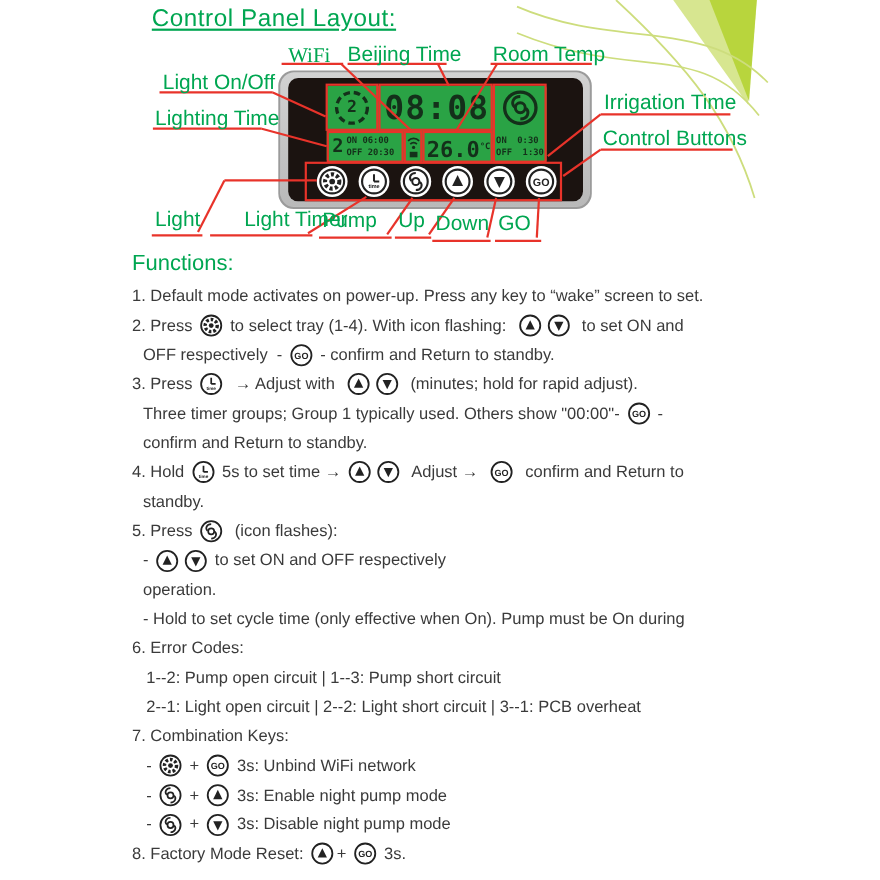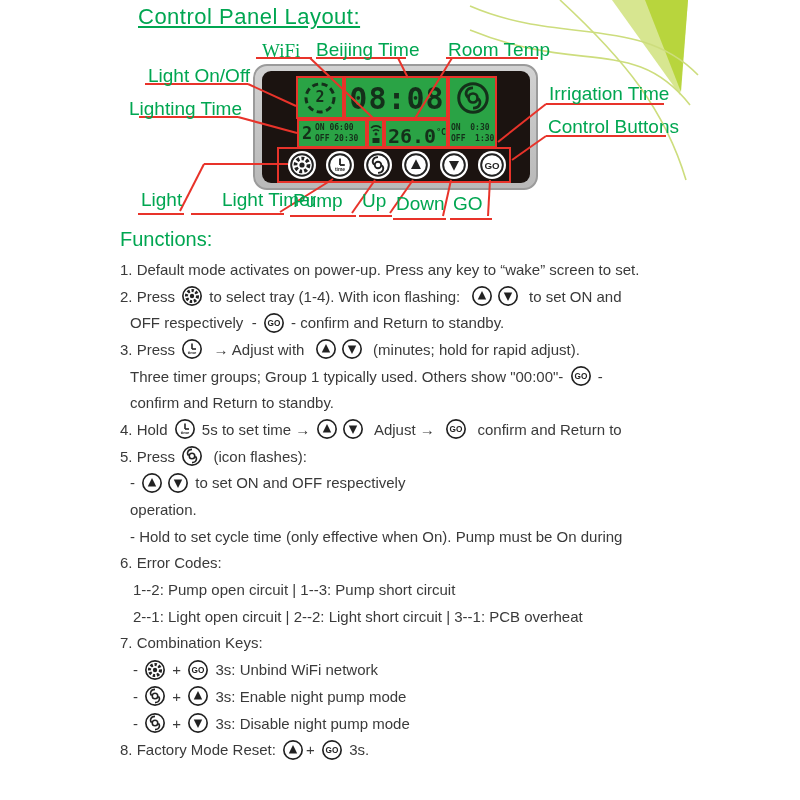--- a/index.html
+++ b/index.html
@@ -172,21 +172,21 @@
   <line class="u" x1="393" y1="219" x2="446" y2="219"></line>
     <line class="u" x1="443" y1="216" x2="451" y2="180"></line>
   <line class="u" x1="450" y1="219" x2="492" y2="219"></line>
     <line class="u" x1="488" y1="216" x2="490" y2="180"></line>
 </svg>
 
 <div class="abs glabel" style="left:262px;top:40px;font-family:Liberation Serif, serif;">WiFi</div>
 <div class="abs glabel" style="left:316px;top:39px;">Beijing Time</div>
 <div class="abs glabel" style="left:448px;top:39px;">Room Temp</div>
 <div class="abs glabel" style="left:148px;top:65px;">Light On/Off</div>
-<div class="abs glabel" style="left:129px;top:98px;">Lighting Time</div>
+<div class="abs glabel" style="left:141px;top:98px;">Lighting Time</div>
 <div class="abs glabel" style="left:549px;top:83px;">Irrigation Time</div>
 <div class="abs glabel" style="left:548px;top:116px;">Control Buttons</div>
 <div class="abs glabel" style="left:141px;top:189px;">Light</div>
 <div class="abs glabel" style="left:194px;top:189px;margin-left:28px;">Light Timer</div>
 <div class="abs glabel" style="left:293px;top:190px;">Pump</div>
 <div class="abs glabel" style="left:362px;top:190px;">Up</div>
 <div class="abs glabel" style="left:396px;top:193px;">Down</div>
 <div class="abs glabel" style="left:453px;top:193px;">GO</div>
 
 <div class="abs fn-head" style="left:120px;top:228px;text-align:center;">Functions:</div>
@@ -232,20 +232,21 @@
       </svg><span class="seg-t"> 5s to set time → </span><svg viewBox="0 0 24 24">
         <circle cx="12" cy="12" r="10" fill="#fff" stroke="#222" stroke-width="1.8"></circle>
         <polygon points="12,6.6 7.4,15.8 16.6,15.8" fill="#222"></polygon>
       </svg><svg viewBox="0 0 24 24">
         <circle cx="12" cy="12" r="10" fill="#fff" stroke="#222" stroke-width="1.8"></circle>
         <polygon points="12,17.4 7.4,8.2 16.6,8.2" fill="#222"></polygon>
       </svg><span class="seg-t">  Adjust →  </span><svg viewBox="0 0 24 24">
         <circle cx="12" cy="12" r="10" fill="#fff" stroke="#222" stroke-width="1.8"></circle>
         <text x="12" y="15.6" font-size="9" font-weight="bold" text-anchor="middle" fill="#222" font-family="Liberation Sans,sans-serif">GO</text>
       </svg><span class="seg-t">  confirm and Return to</span></div>
+    <div class="fn-line ind1"><span class="seg-t">standby.</span></div>
     <div class="fn-line"><span class="seg-t">5. Press </span><svg viewBox="0 0 24 24">
         <circle cx="12" cy="12" r="10" fill="#fff" stroke="#222" stroke-width="1.8"></circle>
         <circle cx="12" cy="12" r="3" fill="none" stroke="#222" stroke-width="1.7"></circle>
         <path d="M12 4.8 C7.2 4.8 5.9 9.3 8.4 11.6" fill="none" stroke="#222" stroke-width="1.7"></path>
         <path d="M12 19.2 C16.8 19.2 18.1 14.7 15.6 12.4" fill="none" stroke="#222" stroke-width="1.7"></path>
       </svg><span class="seg-t">  (icon flashes):</span></div>
     <div class="fn-line ind1"><span class="seg-t">- </span><svg viewBox="0 0 24 24">
         <circle cx="12" cy="12" r="10" fill="#fff" stroke="#222" stroke-width="1.8"></circle>
         <polygon points="12,6.6 7.4,15.8 16.6,15.8" fill="#222"></polygon>
       </svg><svg viewBox="0 0 24 24">

